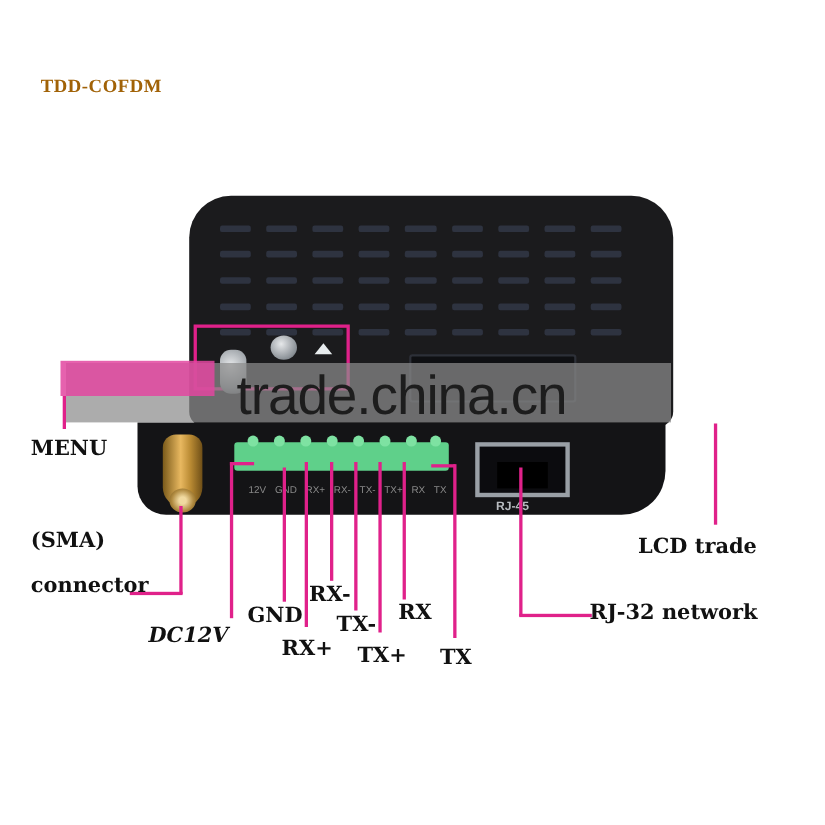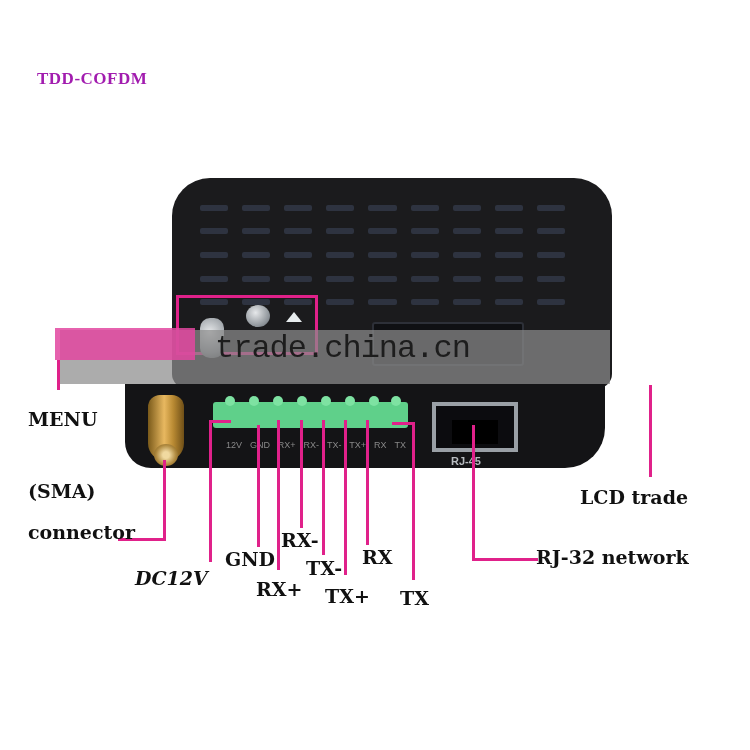--- a/index.html
+++ b/index.html
@@ -1,36 +1,36 @@
 <!DOCTYPE html>
 <html><head>
 <meta charset="utf-8">
 <style>
   html, body { margin:0; padding:0; }
   body { width:750px; height:750px; background:#ffffff; position:relative; overflow:hidden;
          font-family:"DejaVu Serif", serif; }
   .abs { position:absolute; }
-  .title { left:37px; top:69px; font-family:"Liberation Serif", serif; font-weight:bold; font-size:17px; color:#a21caf; letter-spacing:0.5px; }
+  .title { left:37px; top:69px; font-family:"Liberation Serif", serif; font-weight:bold; font-size:17px; color:#a16207; letter-spacing:0.5px; }
   .label { font-family:"DejaVu Serif", serif; font-weight:bold; font-size:19px; color:#111; white-space:nowrap; }
   .pink { background:#e0218a; }
   
   .device-top { left:172px; top:178px; width:440px; height:210px; background:#1b1b1d;
                 border-radius:38px 38px 14px 14px; }
   .device-front { left:125px; top:384px; width:480px; height:84px; background:#141416;
                   border-radius:0 0 40px 26px; }
   .vents { left:200px; top:200px; width:365px; height:110px; display:grid;
            grid-template-columns:repeat(9,1fr); grid-template-rows:repeat(5,1fr); gap:8px 14px; }
   .vent { background:#2e3340; border-radius:2px; height:6px; align-self:center; }
   .btn-box { left:176px; top:295px; width:142px; height:60px; border:3px solid #e0218a; box-sizing:border-box; }
   .knob { border-radius:50%; background:radial-gradient(circle at 40% 35%, #e6e8ea, #8a9096 70%, #50555a); }
   .tri { width:0; height:0; border-left:8px solid transparent; border-right:8px solid transparent; border-bottom:10px solid #e7ecee; }
   .lcd { left:372px; top:322px; width:148px; height:40px; background:#0f1013; border:2px solid #2d3038; border-radius:3px; }
   .watermark { left:60px; top:330px; width:550px; height:54px; background:rgba(140,140,140,0.72); }
   .watermark-pink { left:55px; top:328px; width:140px; height:32px; background:rgba(226,70,160,0.85); }
-  .wm-text { left:215px; top:330px; font-family:Liberation Mono, monospace; font-size:32px; color:#1d1d1d; letter-spacing:-1px; }
+  .wm-text { left:215px; top:330px; font-family:Liberation Sans, sans-serif; font-size:50px; color:#1d1d1d; letter-spacing:-1px; }
   .terminal { left:213px; top:402px; width:195px; height:26px; background:#5fd08a; border-radius:3px; }
   .pin { position:absolute; top:-6px; width:10px; height:10px; background:#7ee2a2; border-radius:50%; }
   .pin-labels { left:226px; top:440px; width:180px; height:20px; display:flex; justify-content:space-between;
                 font-family:"Liberation Sans", sans-serif; font-size:9px; color:#888; }
   .rj45 { left:432px; top:402px; width:86px; height:50px; border:4px solid #9aa0a6; box-sizing:border-box; background:#0c0c0f; }
   .rj45-inner { left:452px; top:420px; width:46px; height:24px; background:#000; }
   .rj45-text { left:451px; top:455px; font-family:"Liberation Sans", sans-serif; font-size:11px; color:#b8bcc0; font-weight:bold; }
   .sma { left:148px; top:395px; width:36px; height:66px; border-radius:12px 12px 18px 18px;
          background:linear-gradient(90deg,#7a5a1a,#e8b860 45%,#b98a33 70%,#6f4f17); }
   .sma-tip { left:154px; top:444px; width:24px; height:22px; border-radius:50%; background:radial-gradient(circle,#f0d9a0 20%,#b08a40 60%,#6a4d15); }
@@ -139,21 +139,21 @@
 <div class="abs pink" style="left:300px;top:420px;width:3px;height:108px;"></div>
 <div class="abs pink" style="left:322px;top:420px;width:3px;height:135px;"></div>
 <div class="abs pink" style="left:344px;top:420px;width:3px;height:155px;"></div>
 <div class="abs pink" style="left:366px;top:420px;width:3px;height:125px;"></div>
 <div class="abs pink" style="left:392px;top:422px;width:22px;height:3px;"></div>
 <div class="abs pink" style="left:412px;top:422px;width:3px;height:158px;"></div>
 <div class="abs pink" style="left:472px;top:425px;width:3px;height:135px;"></div>
 <div class="abs pink" style="left:472px;top:558px;width:66px;height:3px;"></div>
 <div class="abs pink" style="left:649px;top:385px;width:3px;height:92px;"></div>
 
-<div class="abs label" style="left:28px;top:408px;">MENU</div>
+<div class="abs label" style="left:28px;top:397px;">MENU</div>
 <div class="abs label" style="left:28px;top:480px;">(SMA)</div>
 <div class="abs label" style="left:28px;top:521px;">connector</div>
 <div class="abs label" style="left:135px;top:567px;font-style:italic;">DC12V</div>
 <div class="abs label" style="left:225px;top:548px;">GND</div>
 <div class="abs label" style="left:256px;top:578px;">RX+</div>
 <div class="abs label" style="left:281px;top:529px;">RX-</div>
 <div class="abs label" style="left:306px;top:557px;">TX-</div>
 <div class="abs label" style="left:325px;top:585px;">TX+</div>
 <div class="abs label" style="left:362px;top:546px;">RX</div>
 <div class="abs label" style="left:400px;top:587px;">TX</div>

